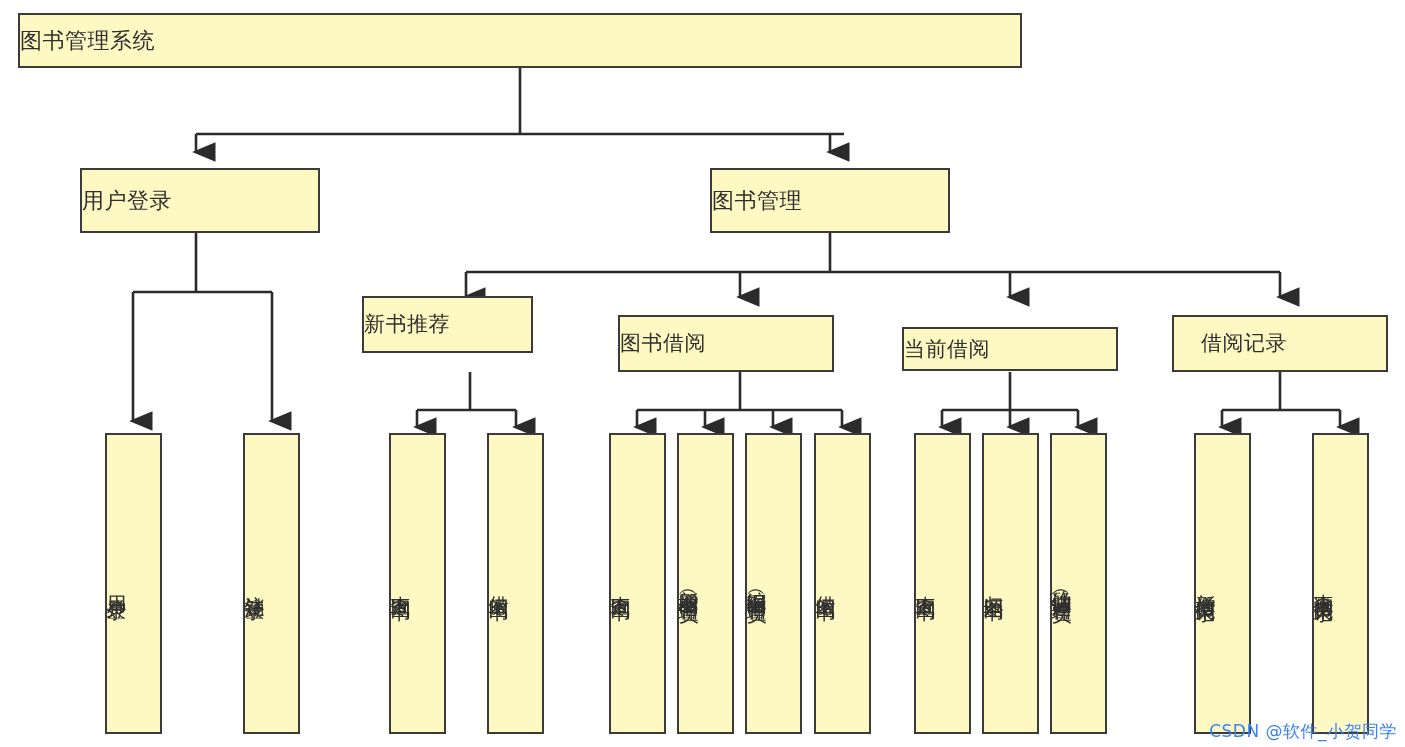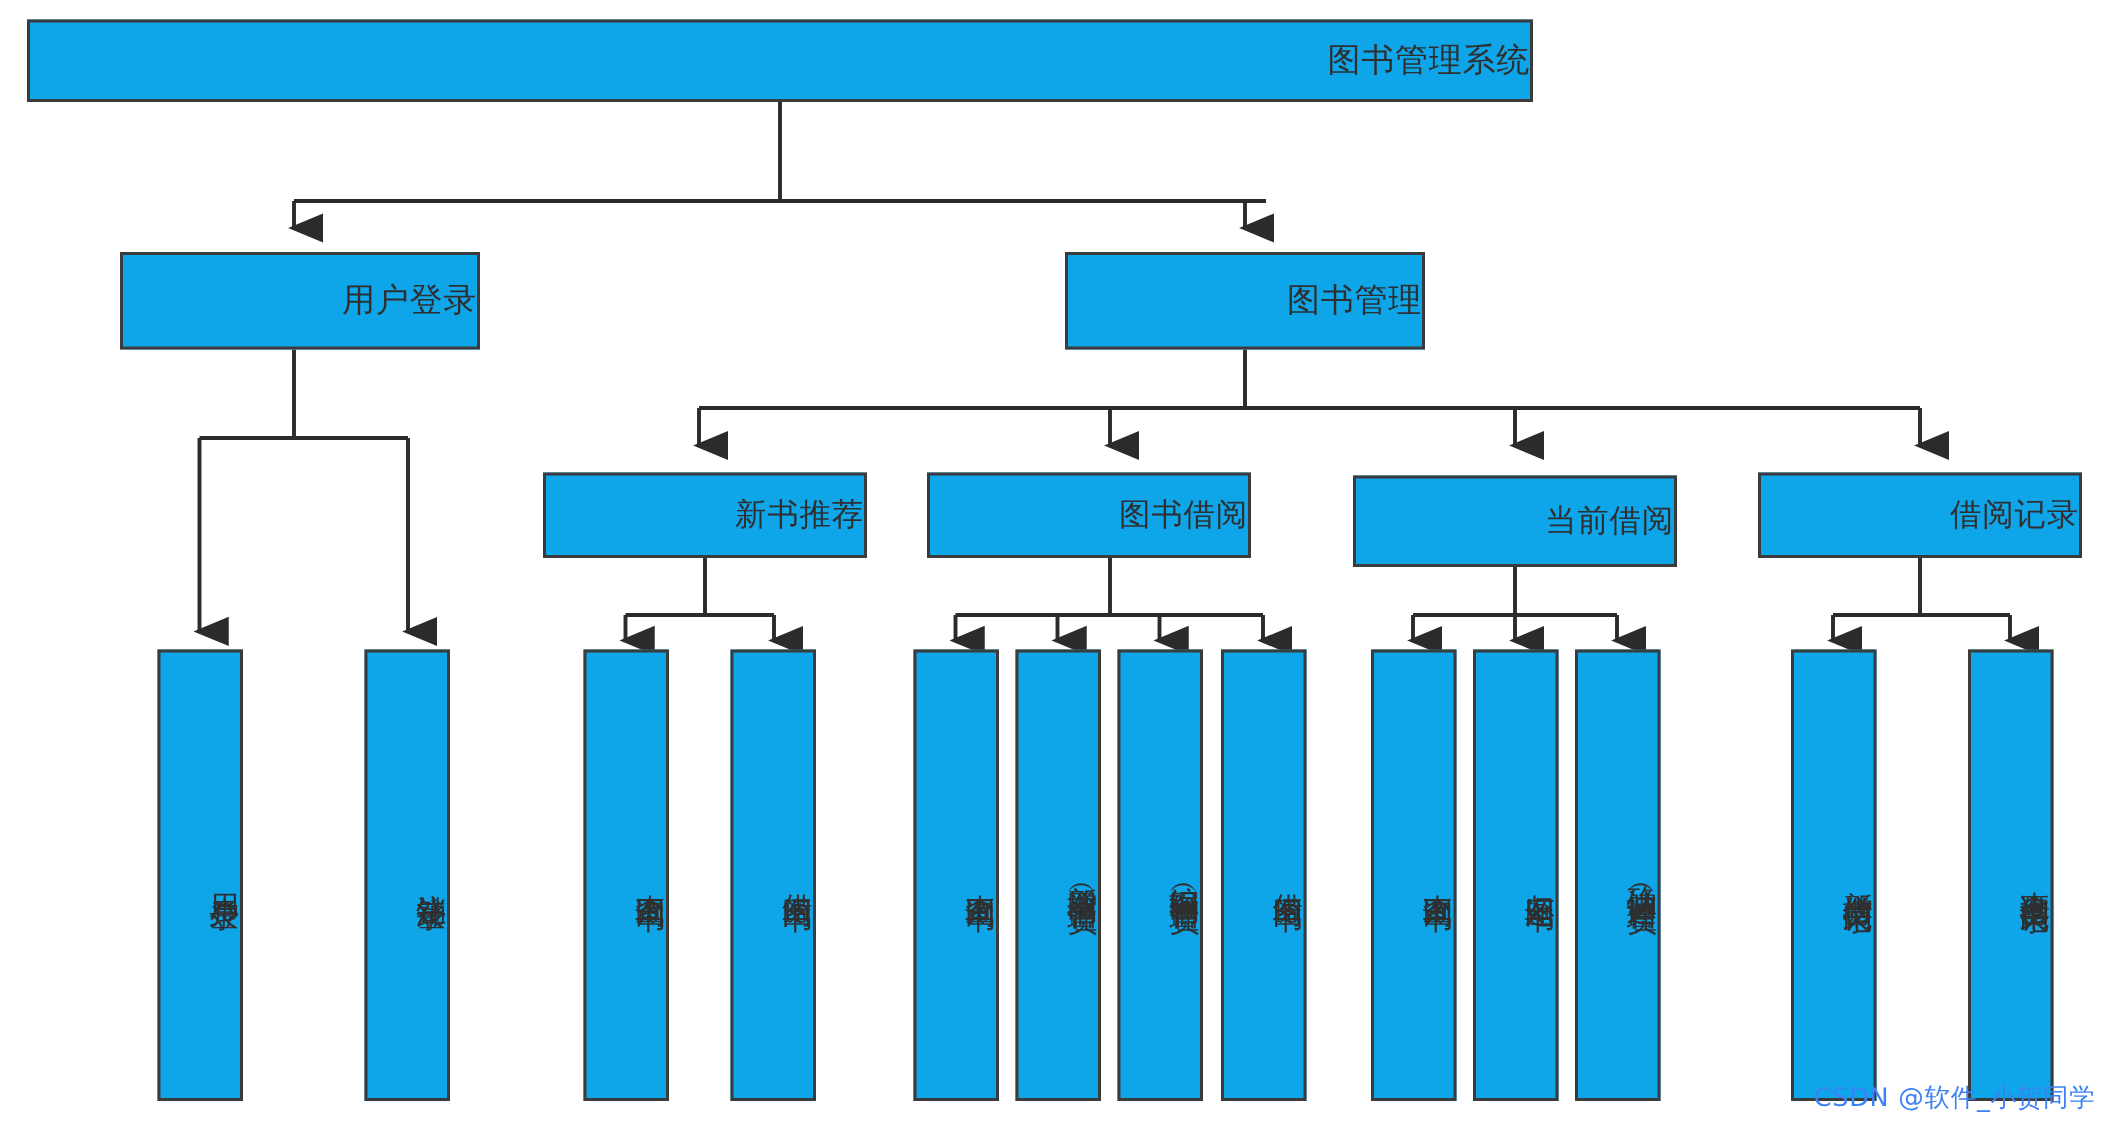--- a/index.html
+++ b/index.html
@@ -21,25 +21,25 @@
   svg#diagram-svg {
     position: absolute;
     left: 0;
     top: 0;
     width: 1405px;
     height: 747px;
   }
   .node-box {
     position: absolute;
     box-sizing: border-box;
-    background: #0ea5e9;
+    background: #fef9c3;
     border: 2px solid #3b3b3b;
     display: flex;
     align-items: center;
-    justify-content: flex-end;
+    justify-content: flex-start;
   }
   .node-label {
     color: #2f2f2f;
     font-size: 21px;
     line-height: 1.18;
     letter-spacing: 0.5px;
     text-align: center;
     white-space: nowrap;
     user-select: none;
   }
@@ -125,27 +125,27 @@
     <span class="node-label">图书管理系统</span>
   </div>
 
   <div class="node-box level2" style="left:80px; top:168px; width:240px; height:65px;">
     <span class="node-label">用户登录</span>
   </div>
   <div class="node-box level2" style="left:710px; top:168px; width:240px; height:65px;">
     <span class="node-label">图书管理</span>
   </div>
 
-  <div class="node-box level3" style="left:362px; top:315px; width:216px; height:57px;font-family:Liberation Serif, serif;">
+  <div class="node-box level3" style="left:362px; top:296px; width:171px; height:57px;font-family:Liberation Serif, serif;">
     <span class="node-label">新书推荐</span>
   </div>
   <div class="node-box level3" style="left:618px; top:315px; width:216px; height:57px;">
     <span class="node-label">图书借阅</span>
   </div>
-  <div class="node-box level3" style="left:902px; top:317px; width:216px; height:61px;">
+  <div class="node-box level3" style="left:902px; top:327px; width:216px; height:44px;">
     <span class="node-label">当前借阅</span>
   </div>
   <div class="node-box level3" style="left:1172px; top:315px; width:216px; height:57px;padding-left:27px;">
     <span class="node-label">借阅记录</span>
   </div>
 
   <div class="node-box vertical" style="left:105px; top:433px; width:57px; height:301px;">
     <span class="node-label">用户登录</span>
   </div>
   <div class="node-box vertical" style="left:243px; top:433px; width:57px; height:301px;">

